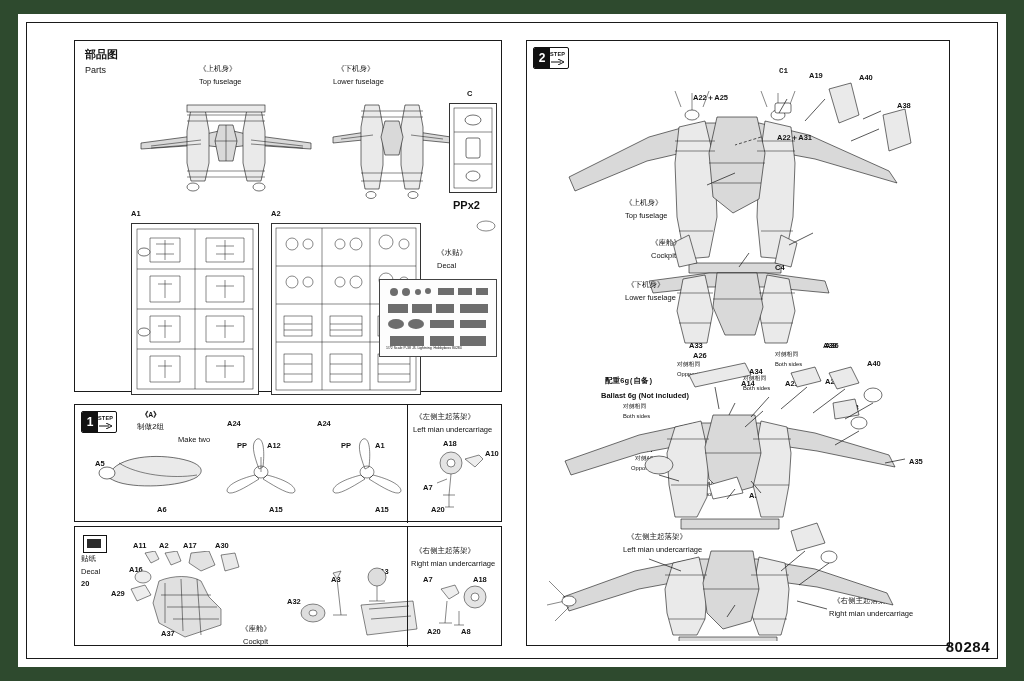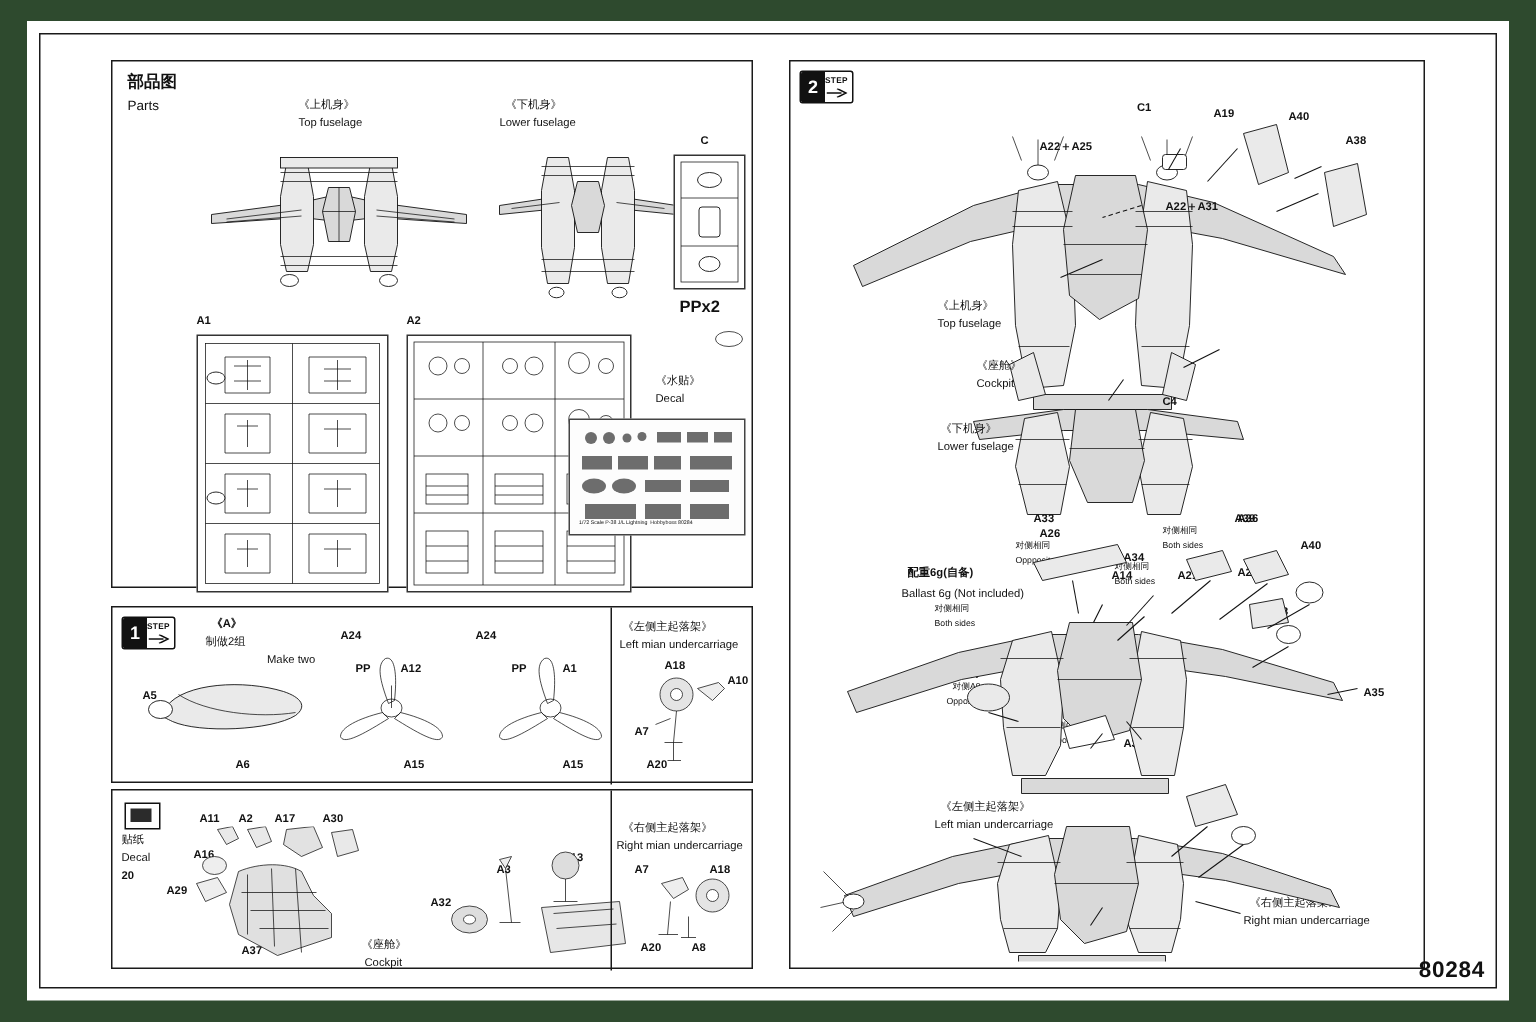--- a/index.html
+++ b/index.html
@@ -41,21 +41,21 @@
     position: absolute;
     font-size: 7.5px;
     color: #111;
     line-height: 1.25;
     white-space: pre;
   }
   .lbl.b { font-weight: bold; }
   .lbl.xs { font-size: 5.8px; }
   .lbl.big { font-size: 11px; font-weight: bold; }
   .lbl.med { font-size: 9px; text-align: right; }
-  .lbl.cn { font-family: Liberation Sans, sans-serif; }
+  .lbl.cn { font-family: Liberation Mono, monospace; }
   .step-badge {
     position: absolute;
     width: 34px;
     height: 20px;
     border: 1px solid #111;
     border-radius: 2px;
     background: #fff;
     overflow: hidden;
   }
   .step-badge .num {
@@ -450,24 +450,24 @@
         <path class="fillg2" d="M238,208 L260,212 L266,244 L258,276 L236,276 L230,244 Z"></path>
         <path class="fillg" d="M188,206 L228,206 L234,240 L226,268 L196,268 L184,240 Z"></path>
         <path class="ln2" d="M148,226 L184,226 M230,226 L266,226 M184,232 L234,232 M150,256 L182,256 M232,256 L264,256"></path>
         <g class="arrowline">
           <path d="M220,186 L210,200"></path>
           <path d="M284,166 L260,178"></path>
         </g>
       </g>
     </svg>
 
-    <div class="lbl b" style="left:231px; top:26px;">C1</div>
+    <div class="lbl b" style="left:252px; top:26px;font-family:Liberation Mono, monospace;">C1</div>
     <div class="lbl b" style="left:282px; top:30px;">A19</div>
     <div class="lbl b" style="left:332px; top:32px;">A40</div>
-    <div class="lbl b" style="left:370px; top:48px;text-align:right;">A38</div>
+    <div class="lbl b" style="left:370px; top:60px;text-align:right;">A38</div>
     <div class="lbl b" style="left:166px; top:52px;">A22＋A25</div>
     <div class="lbl b" style="left:250px; top:92px;text-align:right;">A22＋A31</div>
 
     <div class="lbl cn" style="left:98px; top:158px;">《上机身》</div>
     <div class="lbl" style="left:98px; top:170px;">Top fuselage</div>
     <div class="lbl cn" style="left:124px; top:198px;">《座舱》</div>
     <div class="lbl" style="left:124px; top:210px;">Cockpit</div>
     <div class="lbl cn" style="left:100px; top:240px;">《下机身》</div>
     <div class="lbl" style="left:98px; top:252px;">Lower fuselage</div>
     <div class="lbl b" style="left:248px; top:222px;">C4</div>
@@ -484,21 +484,21 @@
     <div class="lbl b" style="left:340px; top:318px;">A40</div>
     <div class="lbl b" style="left:298px; top:336px;">A27</div>
     <div class="lbl b" style="left:318px; top:362px;">A23</div>
     <div class="lbl b" style="left:222px; top:326px;">A34</div>
     <div class="lbl b" style="left:258px; top:338px;">A21</div>
     <div class="lbl b" style="left:214px; top:338px;">A14</div>
     <div class="lbl xs cn" style="left:216px; top:334px;">对侧相同</div>
     <div class="lbl xs" style="left:216px; top:344px;">Both sides</div>
 
     <div class="lbl cn b" style="left:78px; top:336px;">配重6g(自备)</div>
-    <div class="lbl" style="left:74px; top:350px;">Ballast 6g (Not included)</div>
+    <div class="lbl" style="left:74px; top:350px;font-weight:bold;">Ballast 6g (Not included)</div>
     <div class="lbl xs cn" style="left:96px; top:362px;">对侧相同</div>
     <div class="lbl xs" style="left:96px; top:372px;">Both sides</div>
 
     <div class="lbl b" style="left:116px; top:404px;">A4</div>
     <div class="lbl xs cn" style="left:108px; top:414px;">对侧A9</div>
     <div class="lbl xs" style="left:104px; top:424px;">Opposite A9</div>
 
     <div class="lbl b" style="left:182px; top:430px;">C2</div>
     <div class="lbl xs cn" style="left:172px; top:440px;">对侧C3</div>
     <div class="lbl xs" style="left:170px; top:450px;">Opposite C3</div>

